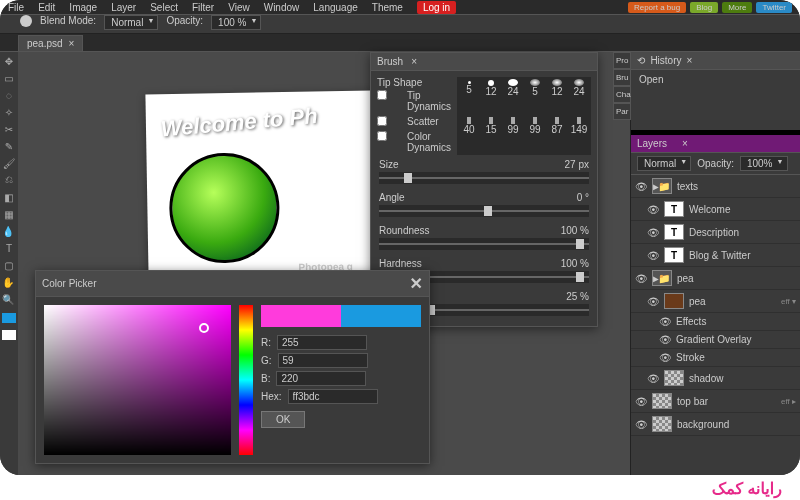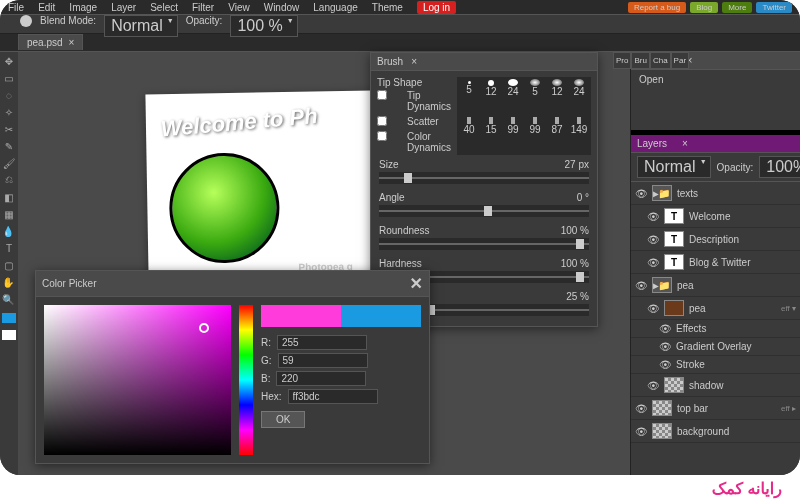--- a/index.html
+++ b/index.html
@@ -8,23 +8,23 @@
 .menubar{height:14px;background:#2a2a2a;display:flex;align-items:center;padding:0 8px;gap:14px;font-size:9px;color:#888}
 .menubar span{cursor:default}
 .login{background:#d62020;color:#fff;padding:1px 6px;border-radius:2px;font-size:10px}
 .menubar-right{margin-left:auto;display:flex;gap:4px}
 .tag{padding:1px 6px;font-size:8px;border-radius:2px}
 .tag.r{background:#d65a1a}
 .tag.g{background:#7aa82a}
 .tag.y{background:#4d7c0f}
 .tag.b{background:#2a8ac6}
 .optbar{height:20px;background:#3a3a3a;border-top:1px solid #555;border-bottom:1px solid #222;display:flex;align-items:flex-start;padding:0 20px;gap:8px;font-size:10px}
-.dd{background:#2a2a2a;border:1px solid #555;padding:1px 14px 1px 6px;position:relative;font-size:16px}
+.dd{background:#2a2a2a;border:1px solid #555;padding:1px 14px 1px 6px;position:relative;font-size:10px}
 .dd::after{content:"▼";position:absolute;right:3px;font-size:7px}
-.tabbar{height:18px;background:#2a2a2a;border-bottom:1px solid #555;display:flex;align-items:flex-start;padding-left:18px}
+.tabbar{height:18px;background:#2a2a2a;border-bottom:1px solid #555;display:flex;align-items:center;padding-left:18px}
 .tab{background:#4a4a4a;padding:2px 8px;border:1px solid #555;border-bottom:none;font-size:10px;display:flex;gap:6px;align-items:center}
 .main{position:absolute;top:52px;left:18px;right:170px;bottom:0;background:#4a4a4a}
 .tools{position:absolute;top:52px;left:0;width:18px;background:#3a3a3a;bottom:0;display:flex;flex-direction:column;align-items:center;padding-top:2px;gap:3px}
 .tools div{width:14px;height:14px;display:flex;align-items:center;justify-content:center;font-size:10px;color:#aaa;cursor:pointer}
 .tools .sw{width:14px;height:10px;margin-top:4px}
 .tools .sw.b{background:#1a9ae0}
 .tools .sw.w{background:#fff}
 .canvas{position:absolute;top:40px;left:130px;width:270px;height:300px;background:#fff;box-shadow:0 2px 8px rgba(0,0,0,.4) ;transform:rotate(-1deg)}
 .canvas h1{font-size:22px;font-weight:bold;color:#fff;text-shadow:1px 1px 3px rgba(0,0,0,.6);font-style:italic;padding:14px 0 0 14px;transform:rotate(-4deg)}
 .ball{width:110px;height:110px;border-radius:50%;background:radial-gradient(circle at 40% 35%,#b6ff5a,#3aaa10 55%,#052 90%);margin:20px 0 0 22px;border:3px solid #000}
@@ -45,21 +45,21 @@
 .tipgrid div{height:18px;display:flex;flex-direction:column;align-items:center;justify-content:center;font-size:7px;color:#999}
 .tipgrid .d{width:var(--s);height:var(--s);border-radius:50%;background:#fff}
 .tipgrid .db{width:10px;height:10px;border-radius:50%;background:radial-gradient(#fff,#444)}
 .tipgrid .br{width:4px;height:12px;background:#aaa}
 .sld{padding:4px 2px}
 .sld .lab{display:flex;justify-content:space-between;font-size:10px}
 .sld .bar{height:12px;background:#2a2a2a;position:relative;margin-top:2px}
 .sld .bar::before{content:"";position:absolute;top:5px;left:0;right:0;height:2px;background:#666}
 .sld .knob{position:absolute;top:1px;width:8px;height:10px;background:#ccc}
 .right{position:absolute;top:52px;right:0;width:170px;bottom:0;background:#3a3a3a;border-left:1px solid #222}
-.sidetabs{position:absolute;left:-18px;top:0;width:18px;display:flex;flex-direction:row}
+.sidetabs{position:absolute;left:-18px;top:0;width:18px;display:flex;flex-direction:column}
 .sidetabs div{background:#3a3a3a;border:1px solid #555;padding:3px 2px;font-size:8px;writing-mode:horizontal-tb;text-align:center}
 .histhead{background:#4a4a4a;padding:3px 6px;font-size:10px;border-bottom:1px solid #555;display:flex;gap:5px}
 .histbody{padding:4px 8px;font-size:10px;height:60px}
 .layhead{background:#701a75;padding:3px 6px;font-size:10px;border-bottom:1px solid #555;border-top:5px solid #000000;display:flex;gap:15px}
 .layopts{padding:3px 6px;display:flex;align-items:center;gap:6px;font-size:9px;border-bottom:1px solid #555}
 .layers{overflow:auto}
 .layer{display:flex;align-items:center;padding:3px 4px;gap:5px;border-bottom:1px solid #2f2f2f;font-size:10px}
 .layer.ind1{padding-left:16px}
 .layer.ind2{padding-left:28px}
 .eye{width:12px;font-size:10px}

